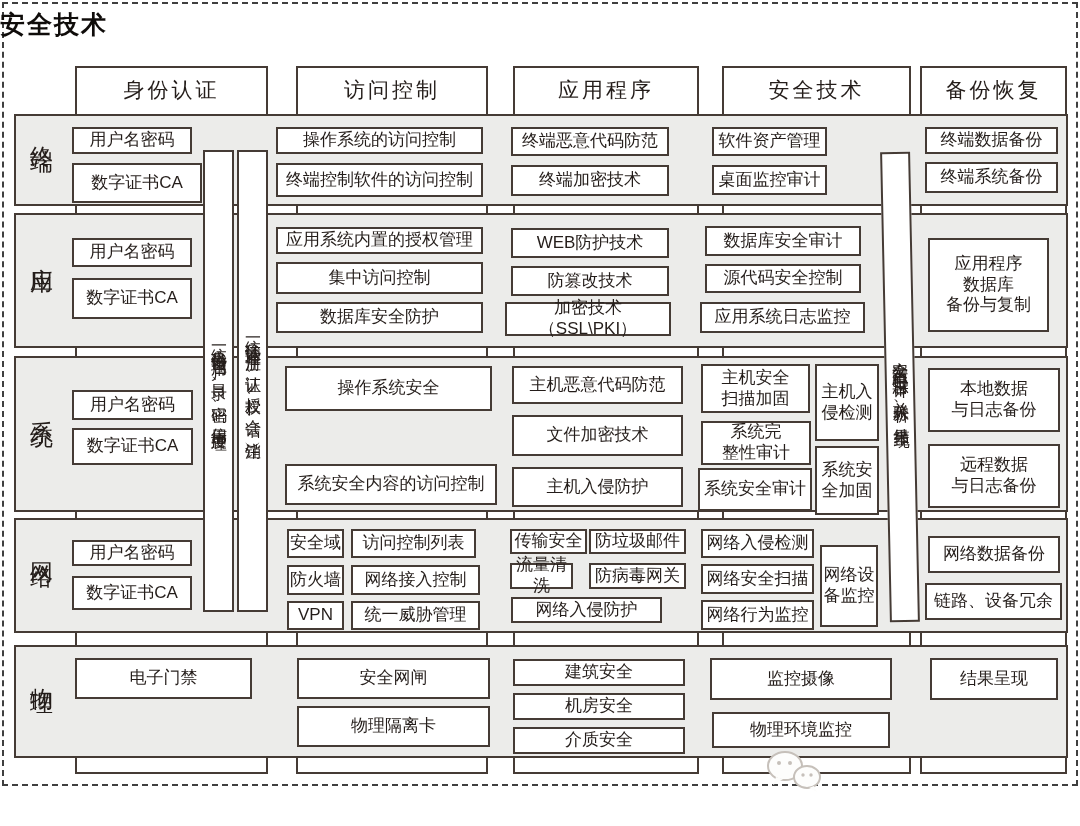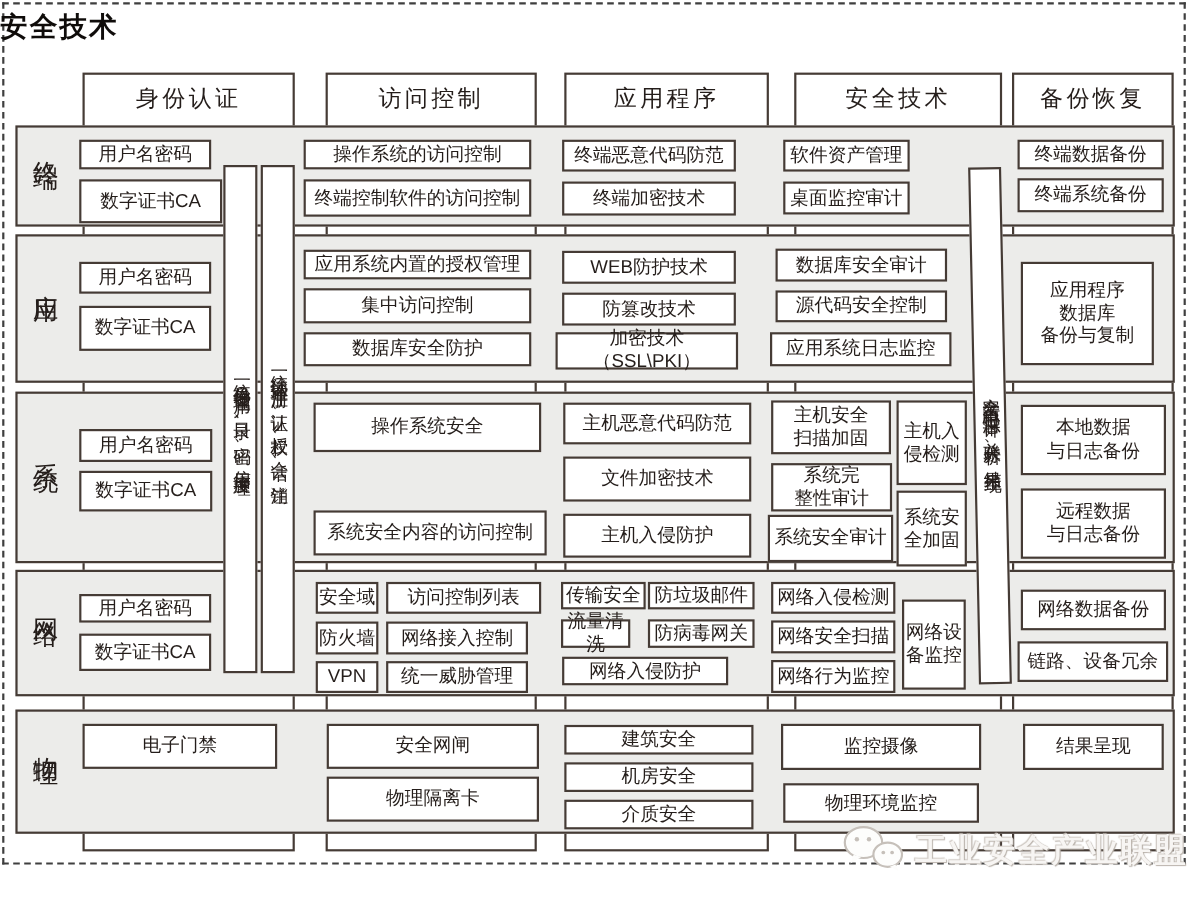--- a/index.html
+++ b/index.html
@@ -107,21 +107,21 @@
 <div class="cell" style="left:815px;top:446px;width:64px;height:69px">系统安
 全加固</div>
 <div class="cell" style="left:928px;top:368px;width:132px;height:64px">本地数据
 与日志备份</div>
 <div class="cell" style="left:928px;top:444px;width:132px;height:64px">远程数据
 与日志备份</div>
 
 <div class="cell" style="left:72px;top:540px;width:120px;height:26px">用户名密码</div>
 <div class="cell" style="left:72px;top:576px;width:120px;height:34px">数字证书CA</div>
 <div class="cell" style="left:287px;top:529px;width:57px;height:29px">安全域</div>
-<div class="cell" style="left:351px;top:529px;width:141px;height:29px">访问控制列表</div>
+<div class="cell" style="left:351px;top:529px;width:125px;height:29px">访问控制列表</div>
 <div class="cell" style="left:287px;top:565px;width:57px;height:30px">防火墙</div>
 <div class="cell" style="left:351px;top:565px;width:129px;height:30px">网络接入控制</div>
 <div class="cell" style="left:287px;top:601px;width:57px;height:29px">VPN</div>
 <div class="cell" style="left:351px;top:601px;width:129px;height:29px">统一威胁管理</div>
 <div class="cell" style="left:510px;top:529px;width:77px;height:25px">传输安全</div>
 <div class="cell" style="left:589px;top:529px;width:97px;height:25px">防垃圾邮件</div>
 <div class="cell" style="left:510px;top:563px;width:63px;height:26px">流量清洗</div>
 <div class="cell" style="left:589px;top:563px;width:97px;height:26px">防病毒网关</div>
 <div class="cell" style="left:511px;top:597px;width:151px;height:26px">网络入侵防护</div>
 <div class="cell" style="left:701px;top:529px;width:113px;height:29px">网络入侵检测</div>
@@ -156,14 +156,13 @@
         <path d="M52 38 L55 44 L47 40 Z" stroke="none" fill="#fdfdfc"></path>
       </g>
       <g fill="#c6c0ba">
         <circle cx="17" cy="15" r="2"></circle>
           <circle cx="28" cy="15" r="2"></circle>
         <circle cx="41" cy="27" r="1.7"></circle>
           <circle cx="49" cy="27" r="1.7"></circle>
       </g>
     </svg>
   </span>
-  <span class="wm-text">工业安全产业联盟</span>
 </div>
 
 </body></html>

